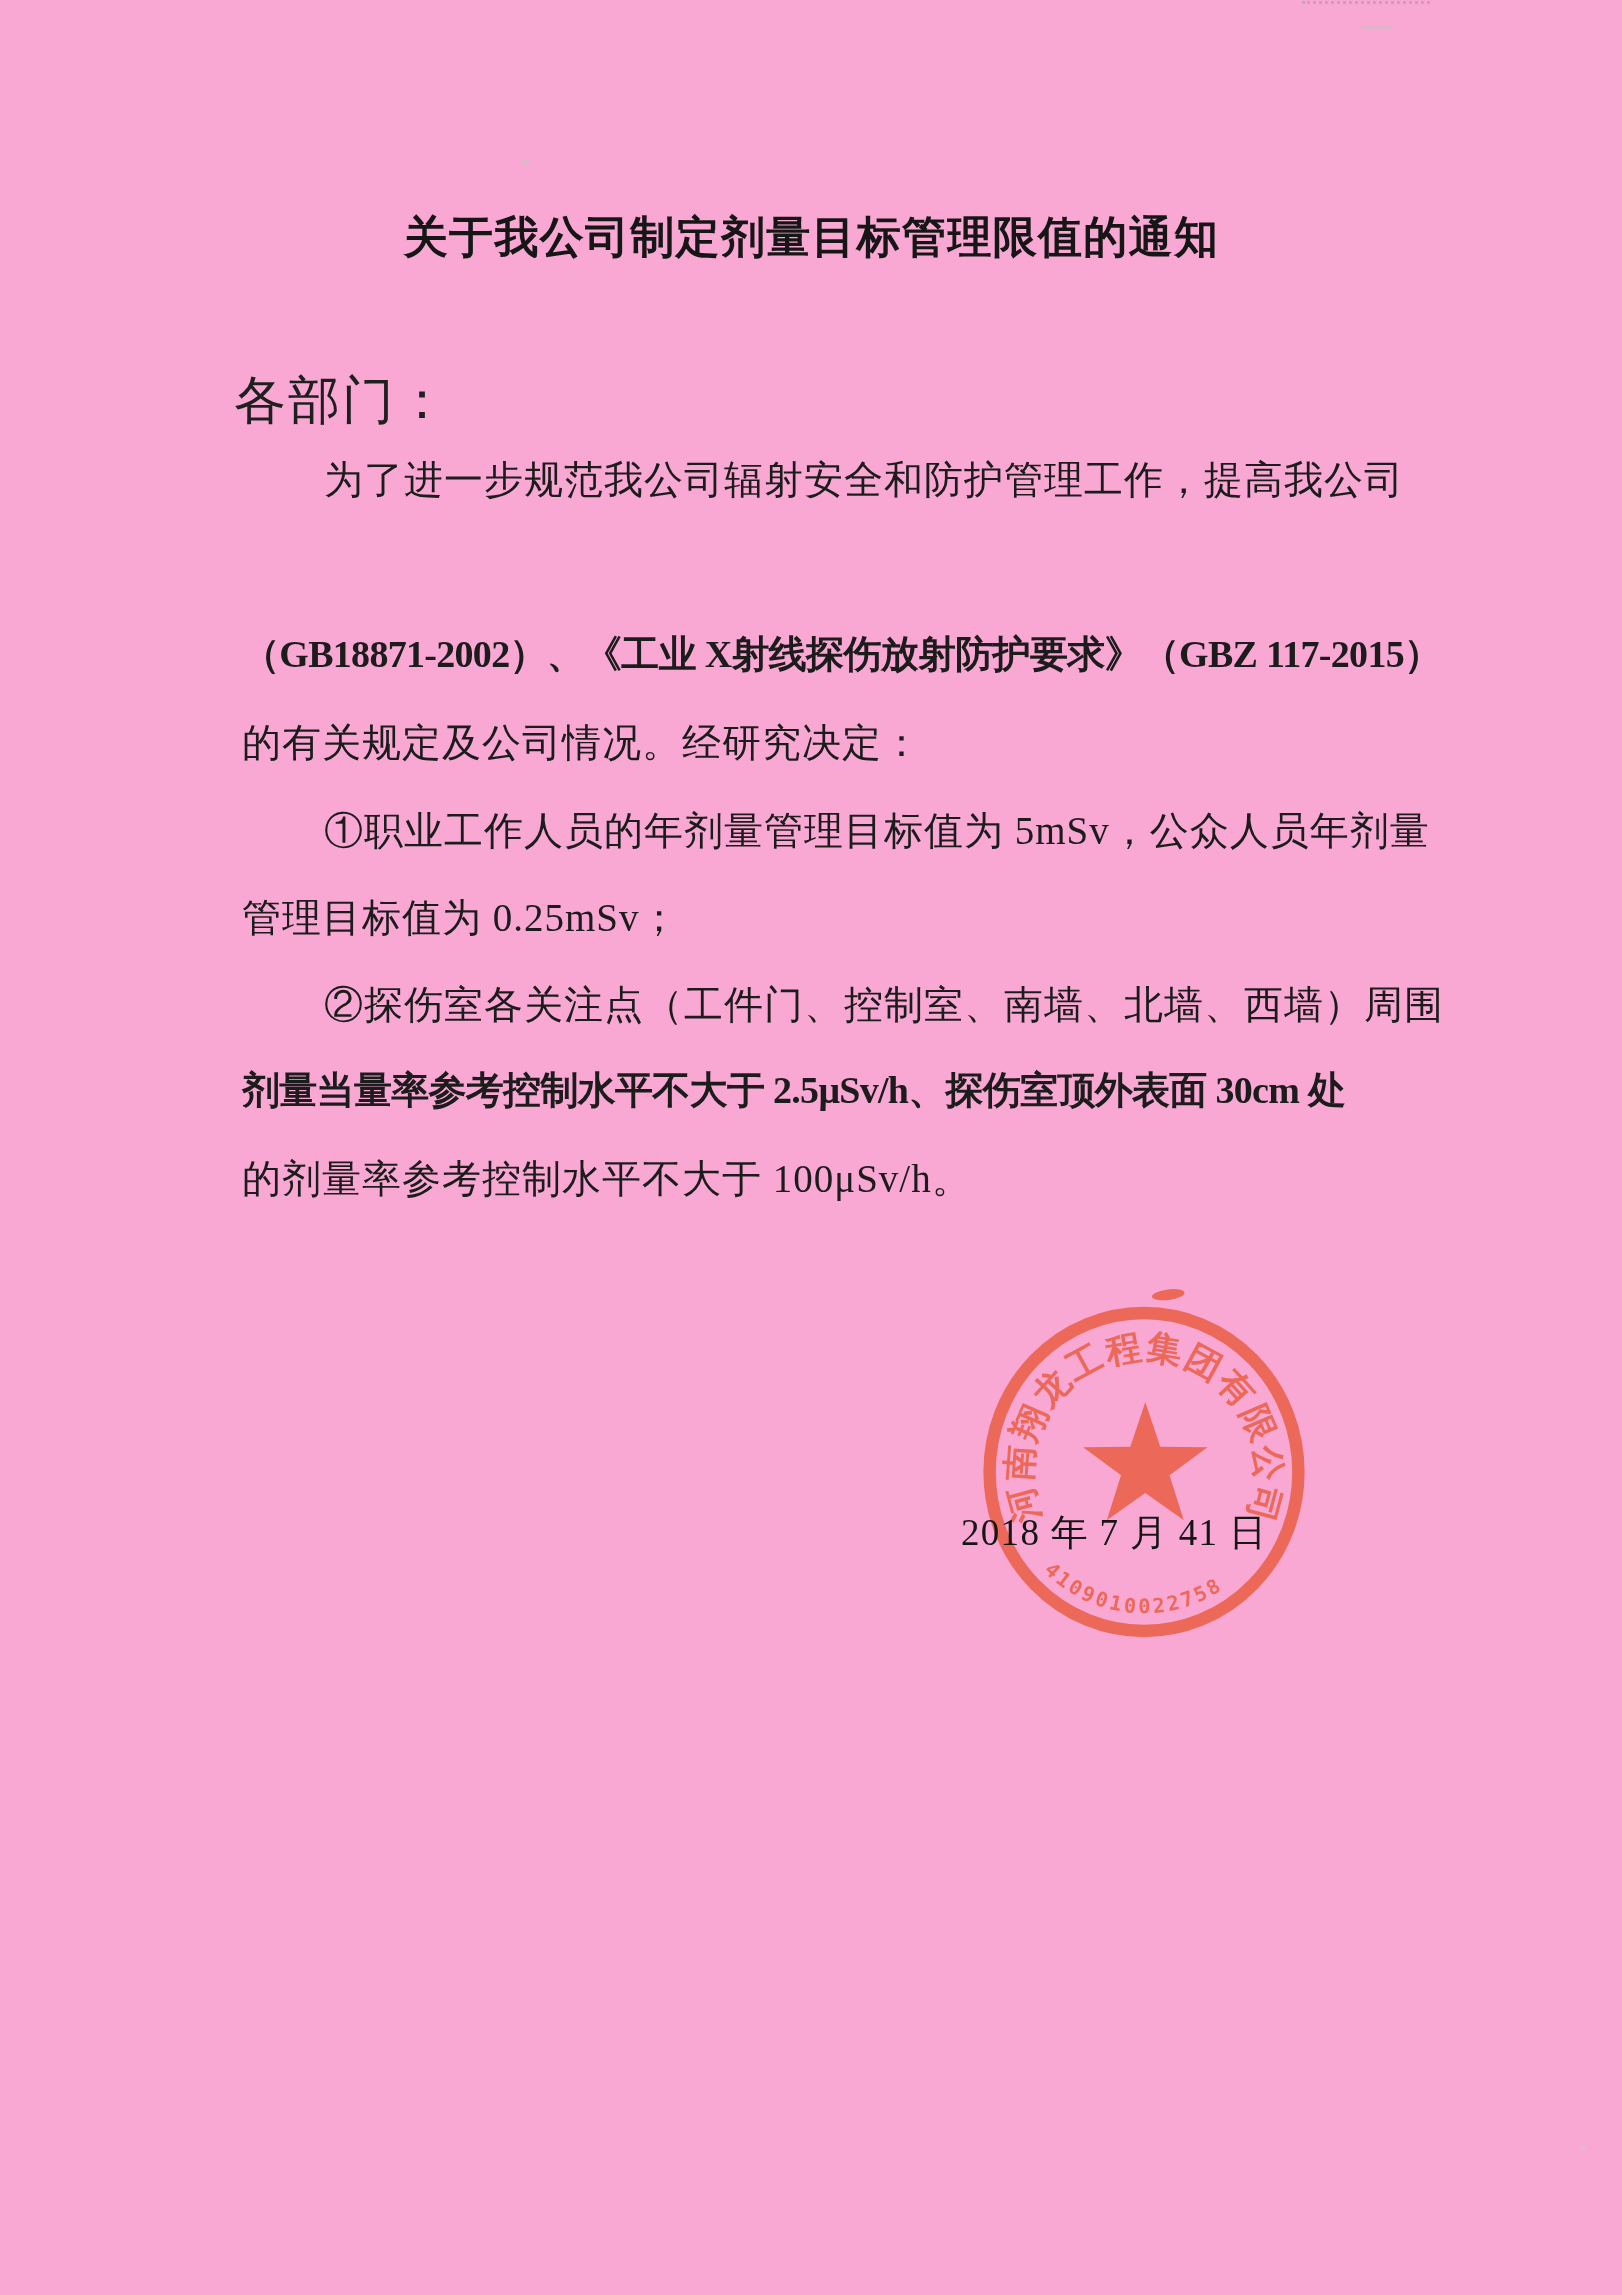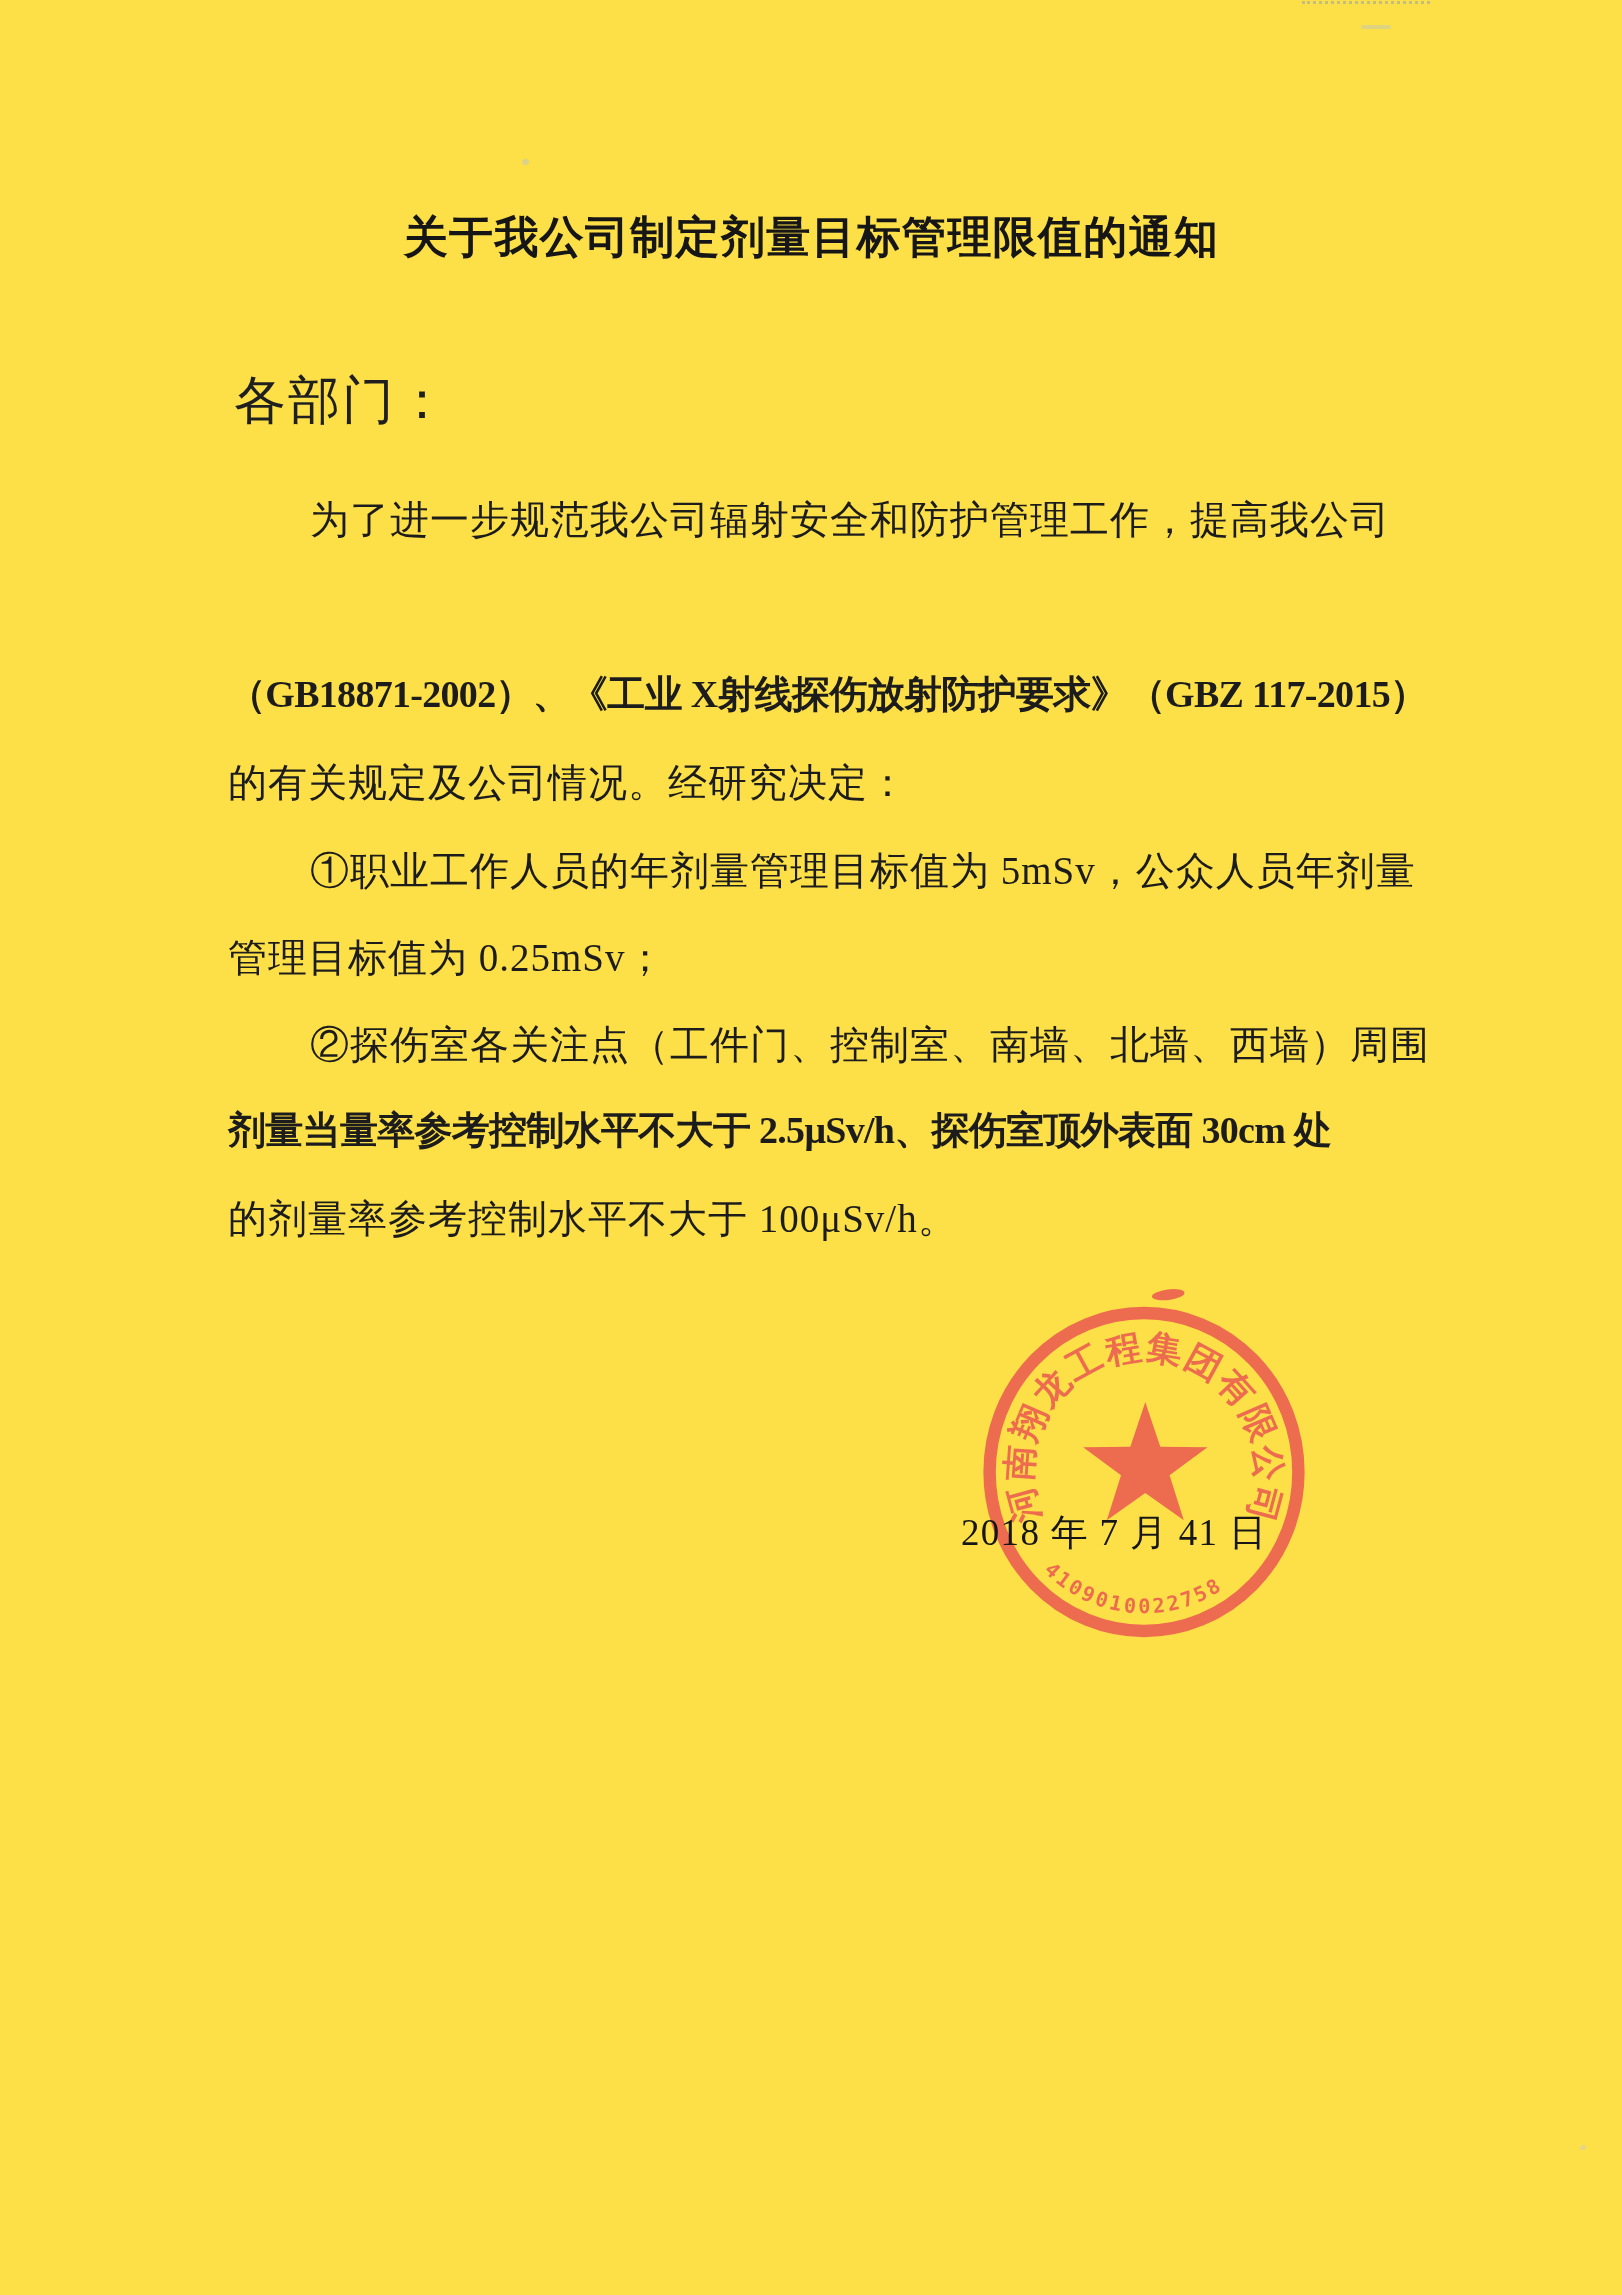--- a/index.html
+++ b/index.html
@@ -1,41 +1,40 @@
 <!DOCTYPE html>
 <html style="font-size:10.5px"><head>
 <meta charset="utf-8">
 <style>
   html,body{margin:0;padding:0;background:#e9e9e9;}
   .page{
     position:relative;
     width:1623px;height:2295px;
     margin:0 auto;
-    background:#fde047;
+    background:#f9a8d4;
     overflow:hidden;
     font-family:"Liberation Serif","DejaVu Serif",serif;
     color:#1f1f1f;
   }
   .doc-title{
     position:absolute;top:208px;left:0;width:1623px;
     text-align:center;
     font-size:44px;font-weight:bold;letter-spacing:1.3px;
     color:#161616;
     white-space:nowrap;
   }
   .salutation{
     position:absolute;top:366px;left:234px;
     font-size:52px;letter-spacing:2px;white-space:nowrap;
   }
   .bline{
-    position:absolute;left:228px;width:1161px;
+    position:absolute;left:242px;width:1161px;
     font-size:39px;letter-spacing:1px;
     white-space:nowrap;
     color:#1c1c1c;
-    margin-top:40px;
   }
   .indent{padding-left:82px;}
   .tight{font-size:38px;letter-spacing:-0.7px;font-weight:bold;}
   .l0{top:453px;}
   .l1{top:541px;}
   .l2{top:629px;}
   .l3{top:716px;}
   .l4{top:804px;}
   .l5{top:891px;}
   .l6{top:978px;}

